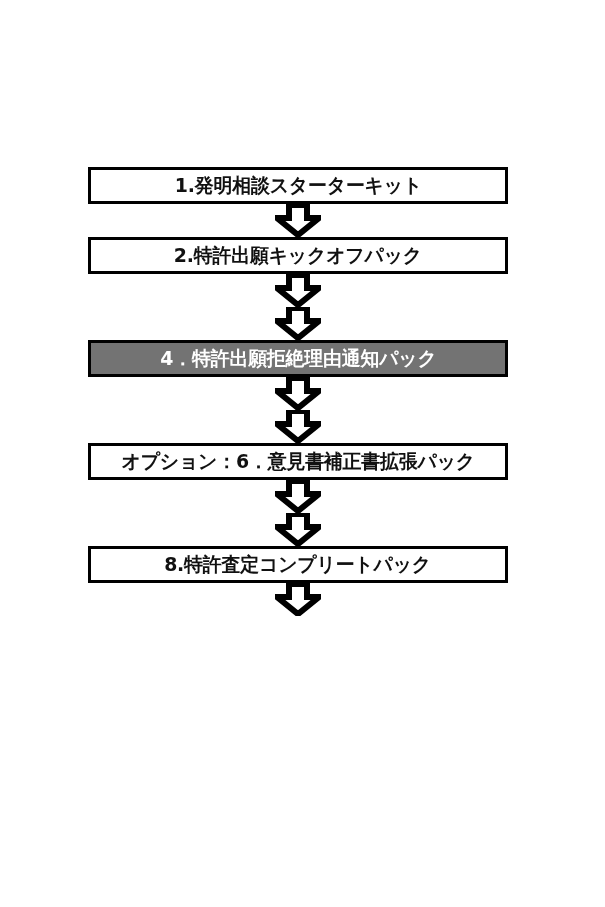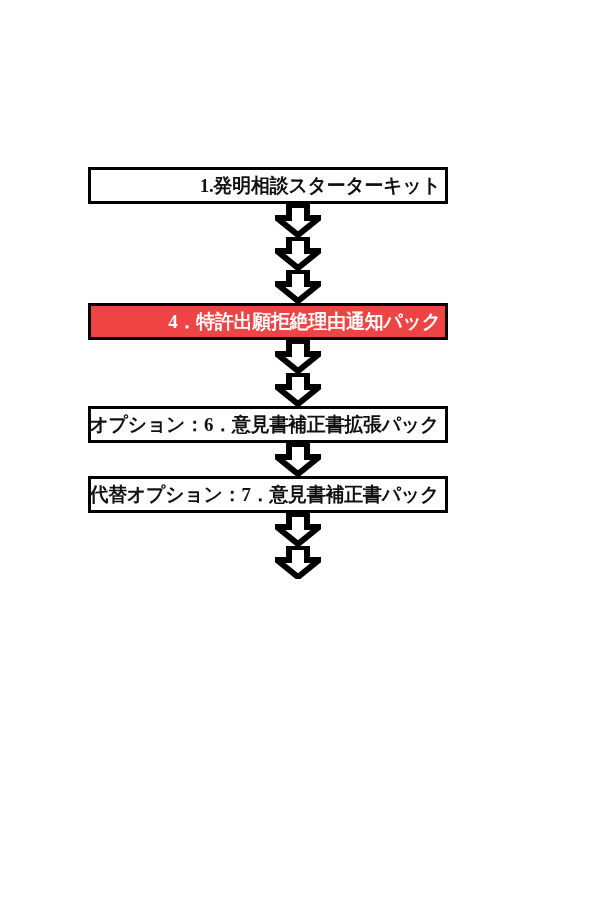--- a/index.html
+++ b/index.html
@@ -16,41 +16,40 @@
     font-family: "DejaVu Sans", "Liberation Sans", sans-serif;
   }
   #flow {
     position: absolute;
     left: 88px;
     top: 167px;
     width: 420px;
   }
   .node {
     position: relative;
-    width: 360px;
+    width: 420px;
     height: 37px;
     box-sizing: border-box;
     border: 3px solid #000000;
     background: #ffffff;
     display: flex;
     align-items: center;
-    justify-content: flex-end;
-    font-family: Liberation Serif, serif;
+    justify-content: center;
   }
   .node-label {
     font-size: 19.5px;
     font-weight: bold;
     line-height: 1;
     color: #111111;
     letter-spacing: -0.2px;
     white-space: nowrap;
     transform: scaleX(0.97);
   }
   .node.highlight {
-    background: #ef4444;
+    background: #737373;
   }
   .node.highlight .node-label {
     color: #ffffff;
   }
   .connector {
     position: relative;
     width: 420px;
     height: 33px;
     display: flex;
     align-items: center;
@@ -74,20 +73,23 @@
 <div id="page">
   <div id="flow">
       <div class="node">
         <span class="node-label">1.発明相談スターターキット</span>
       </div>
       <div class="connector">
         <svg class="arrow-down" viewBox="0 0 46 33" preserveAspectRatio="none">
           <polygon points="14,1 32,1 32,14 44,14 23,31 2,14 14,14"></polygon>
         </svg>
       </div>
+      <div class="node">
+        <span class="node-label">2.特許出願キックオフパック</span>
+      </div>
       <div class="connector">
         <svg class="arrow-down" viewBox="0 0 46 33" preserveAspectRatio="none">
           <polygon points="14,1 32,1 32,14 44,14 23,31 2,14 14,14"></polygon>
         </svg>
       </div>
       <div class="connector">
         <svg class="arrow-down" viewBox="0 0 46 33" preserveAspectRatio="none">
           <polygon points="14,1 32,1 32,14 44,14 23,31 2,14 14,14"></polygon>
         </svg>
       </div>
@@ -105,27 +107,27 @@
         </svg>
       </div>
       <div class="node">
         <span class="node-label">オプション：6．意見書補正書拡張パック</span>
       </div>
       <div class="connector">
         <svg class="arrow-down" viewBox="0 0 46 33" preserveAspectRatio="none">
           <polygon points="14,1 32,1 32,14 44,14 23,31 2,14 14,14"></polygon>
         </svg>
       </div>
-      <div class="node">
-        <span class="node-label">代替オプション：7．意見書補正書パック</span>
-      </div>
       <div class="connector">
         <svg class="arrow-down" viewBox="0 0 46 33" preserveAspectRatio="none">
           <polygon points="14,1 32,1 32,14 44,14 23,31 2,14 14,14"></polygon>
         </svg>
+      </div>
+      <div class="node">
+        <span class="node-label">8.特許査定コンプリートパック</span>
       </div>
       <div class="connector">
         <svg class="arrow-down" viewBox="0 0 46 33" preserveAspectRatio="none">
           <polygon points="14,1 32,1 32,14 44,14 23,31 2,14 14,14"></polygon>
         </svg>
       </div>
     </div>
 </div>
 
 </body></html>

